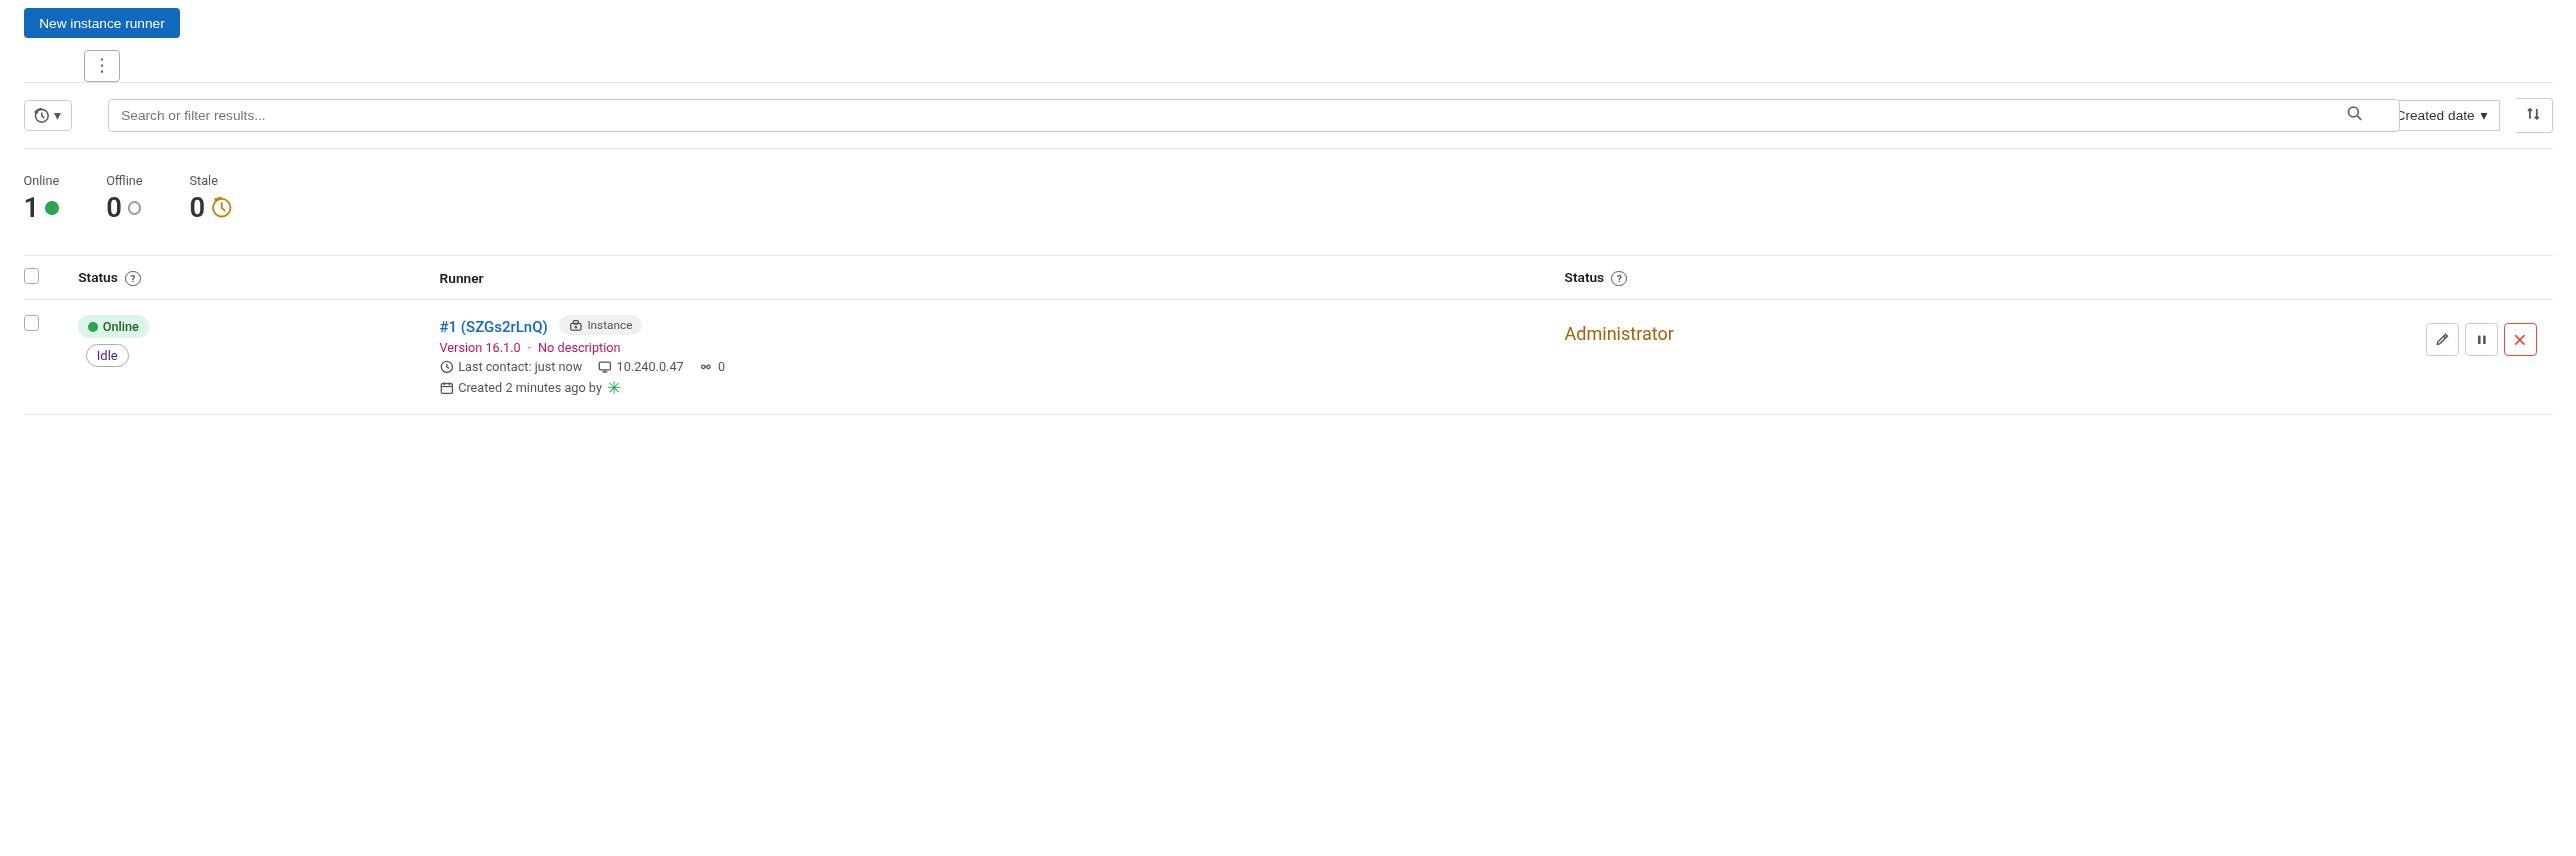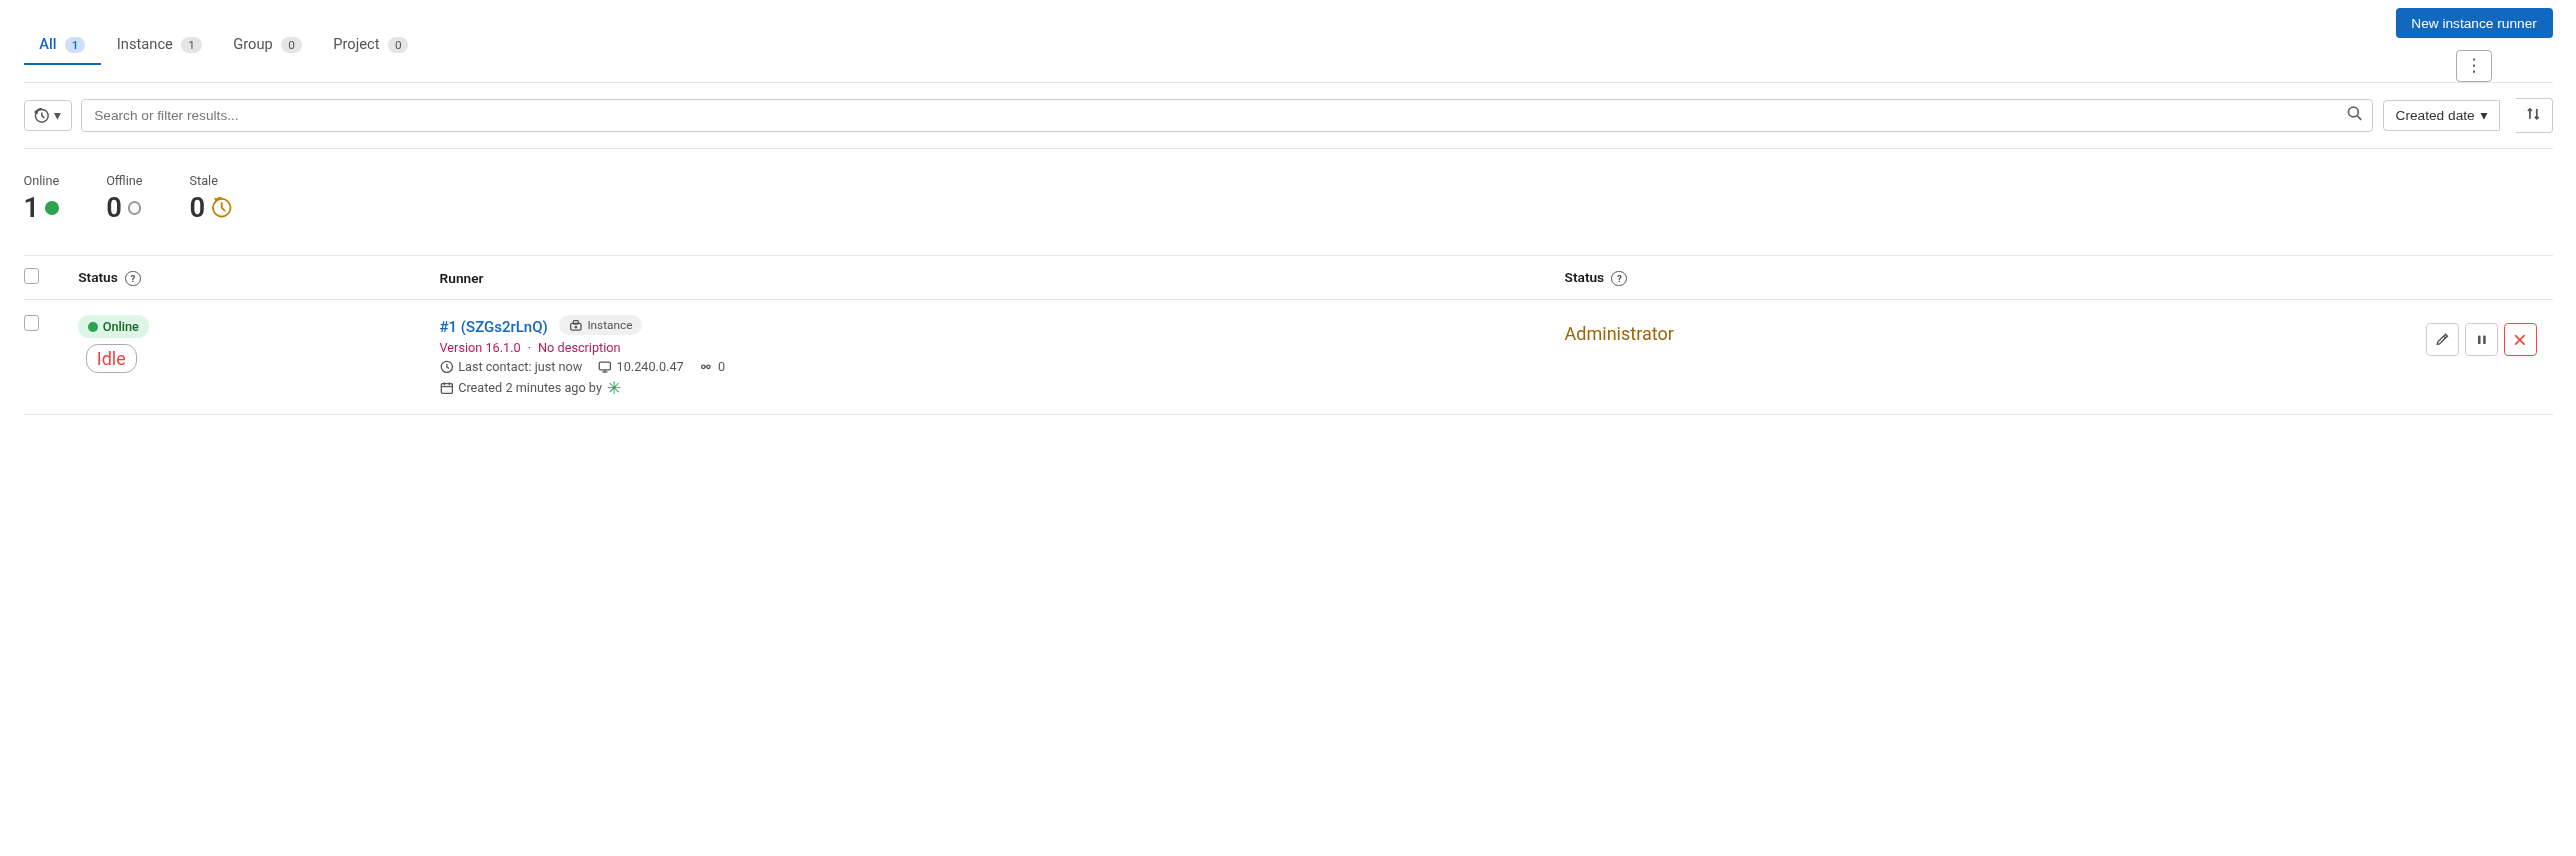--- a/index.html
+++ b/index.html
@@ -111,20 +111,21 @@
       position: relative;
     }
     .search-input {
       width: 100%;
       border: 1px solid #ccc;
       border-radius: 3.9px;
       padding: 7.8px 35px 7.8px 11.8px;
       font-size: 13.7px;
       outline: none;
       color: #888;
+      margin-left: 27px;
     }
     .search-icon-btn {
       position: absolute;
       right: 7.8px;
       top: 50%;
       transform: translateY(-50%);
       background: none;
       border: none;
       cursor: pointer;
       color: #666;
@@ -265,22 +266,22 @@
       background: #2da44e;
       border-radius: 50%;
     }
     .idle-badge {
       display: inline-flex;
       align-items: center;
       background: #fff;
       border: 1.5px solid #aaa;
       border-radius: 11.8px;
       padding: 2.9px 9.8px;
-      font-size: 18px;
-      color: #ef4444;
+      font-size: 13px;
+      color: #4c1d95;
       margin-left: 7.8px;
     }
     .runner-name {
       color: #1068bf;
       font-weight: 500;
       text-decoration: none;
       font-size: 15px;
     }
     .instance-tag {
       display: inline-flex;
@@ -349,38 +350,20 @@
       font-size: 17.6px;
       display: inline-block;
     }
   </style>
 </head>
 <body>
 
 <div class="page-container">
 
   <div class="tab-bar">
-    <div class="tab-bar-left">
-      <div class="tab active">
-        <span>All</span>
-        <span class="badge">1</span>
-      </div>
-      <div class="tab">
-        <span>Instance</span>
-        <span class="badge">1</span>
-      </div>
-      <div class="tab">
-        <span>Group</span>
-        <span class="badge">0</span>
-      </div>
-      <div class="tab">
-        <span>Project</span>
-        <span class="badge">0</span>
-      </div>
-    </div>
     <div class="tab-bar-right">
       <button class="new-runner-btn">New instance runner</button>
       <button class="kebab-btn">⋮</button>
     </div>
   </div>
 
   <div class="filter-bar">
     <button class="history-btn">
       <svg viewBox="0 0 16 16" fill="none" stroke="#555" stroke-width="1.5">
         <circle cx="8" cy="8" r="6.5"></circle>

